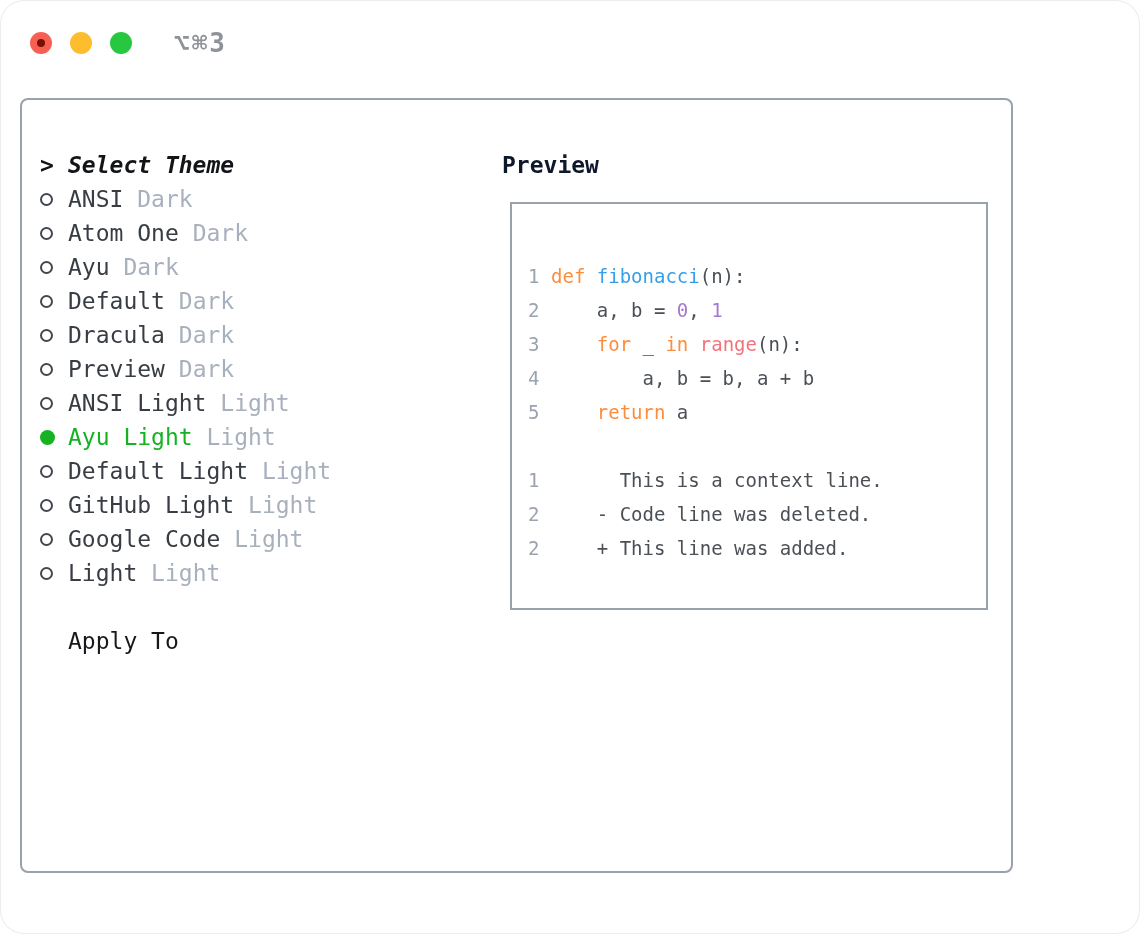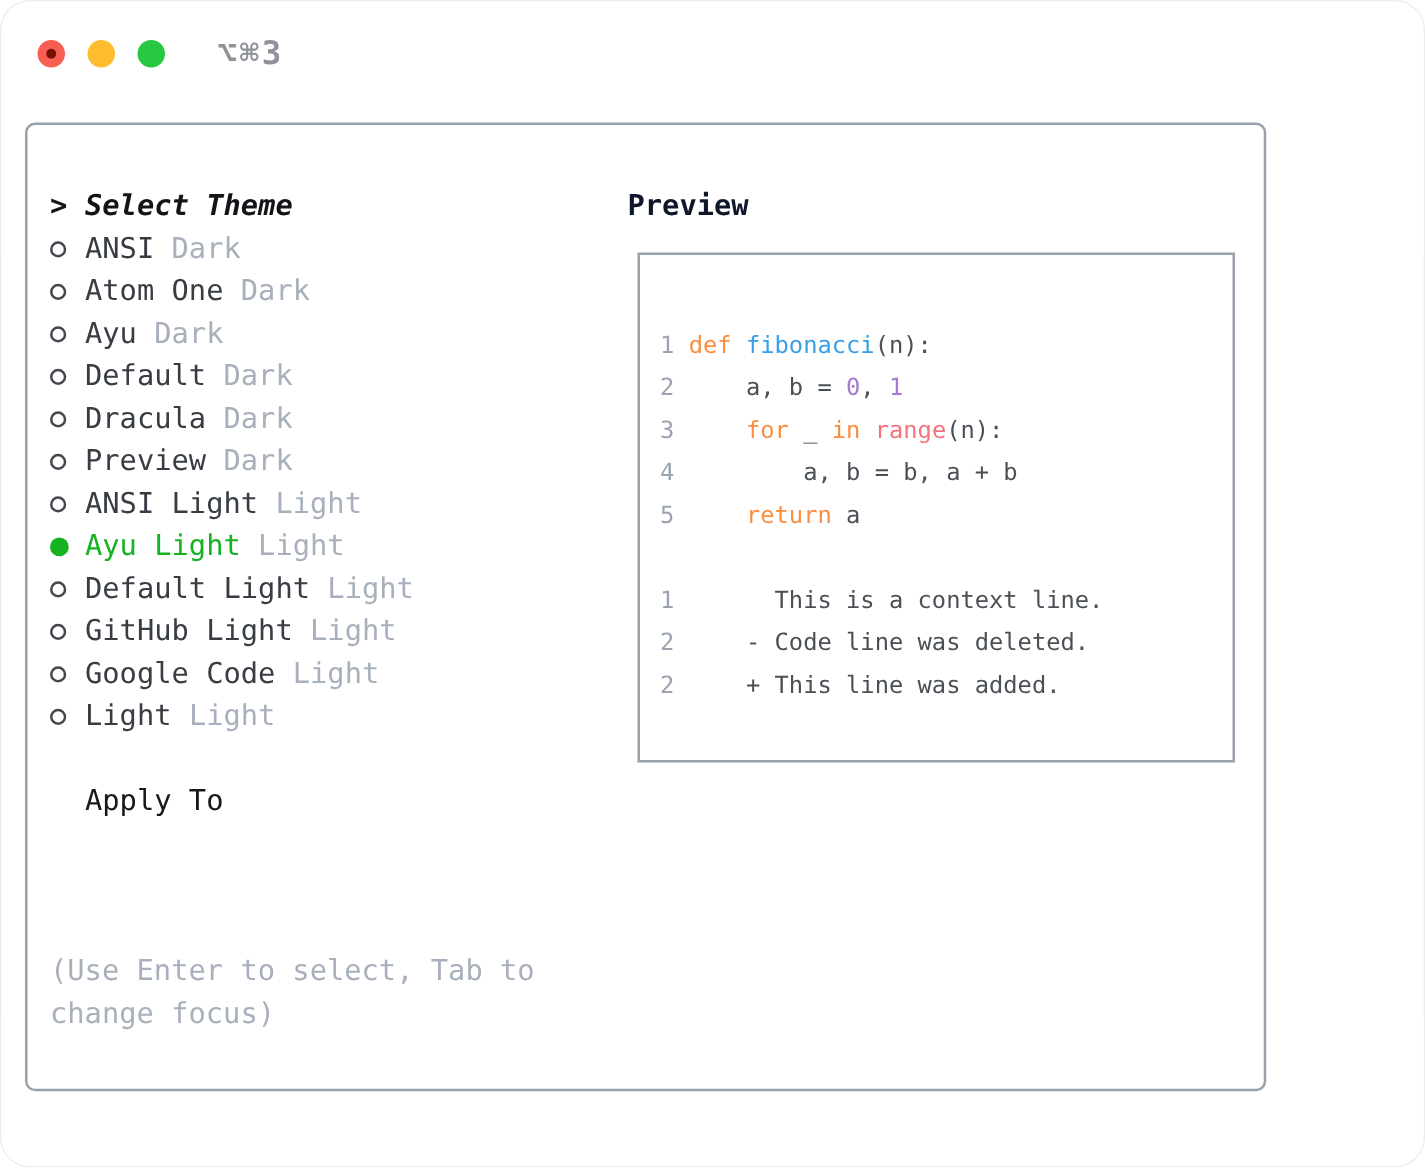--- a/index.html
+++ b/index.html
@@ -188,21 +188,20 @@
     <span class="label"><span class="name">Light</span><span> </span><span class="variant">Light</span></span>
   </div>
 </div>
       <div class="spacer"></div>
       <div class="row">
         <span class="marker"></span>
         <span class="label section-title">Apply To</span>
       </div>
     </div>
 
-    <div class="help">(Use Enter to select, Tab to change focus)</div>
 
     <div class="preview-title">Preview</div>
 
     <div class="preview-box">
       <div id="code-lines">
   <div class="crow">
     <span class="lnum">1</span>
     <span class="src"><span class="tok-kw">def</span><span class="tok-fg"> </span><span class="tok-fn">fibonacci</span><span class="tok-fg">(n):</span></span>
   </div>
 

